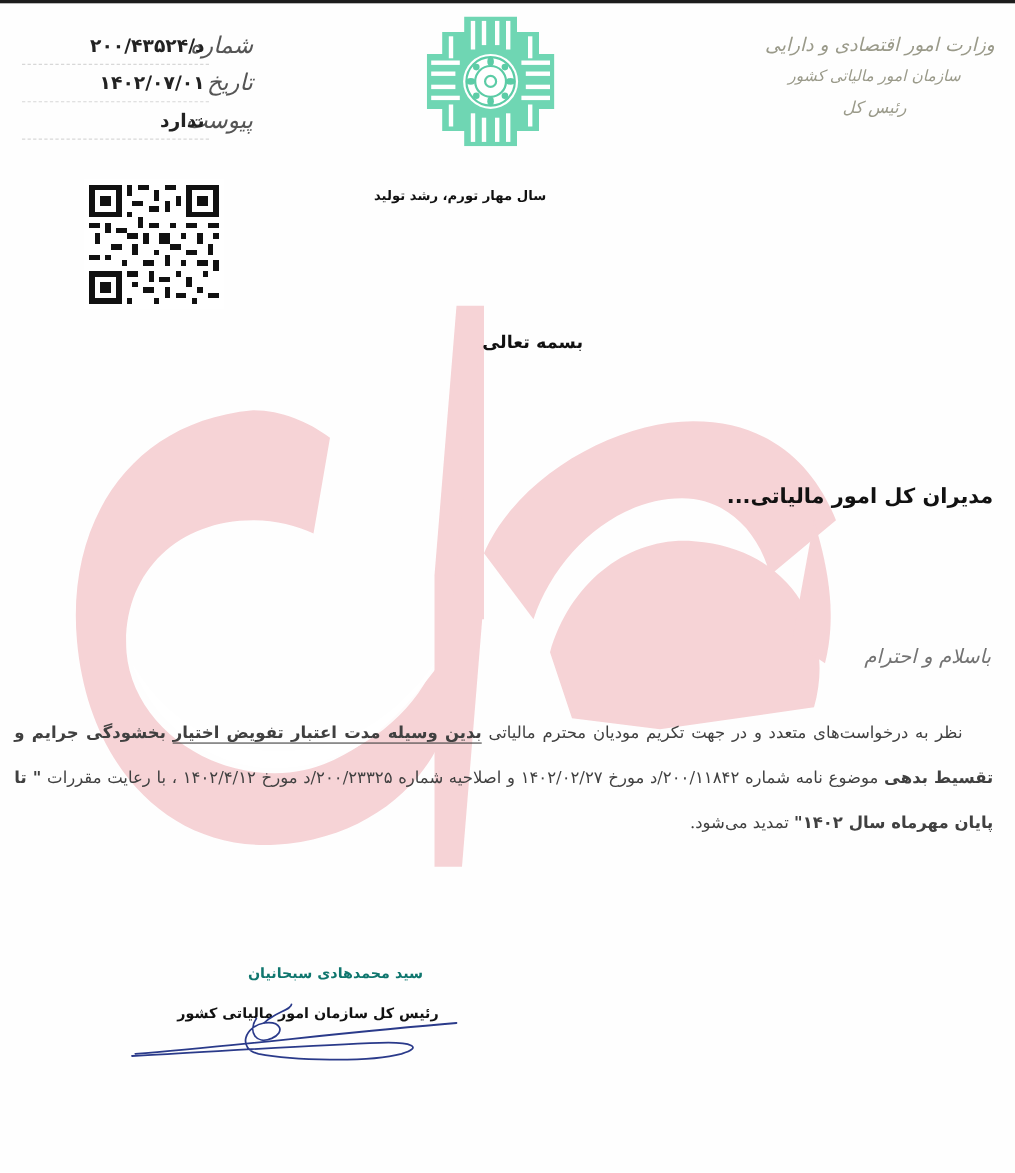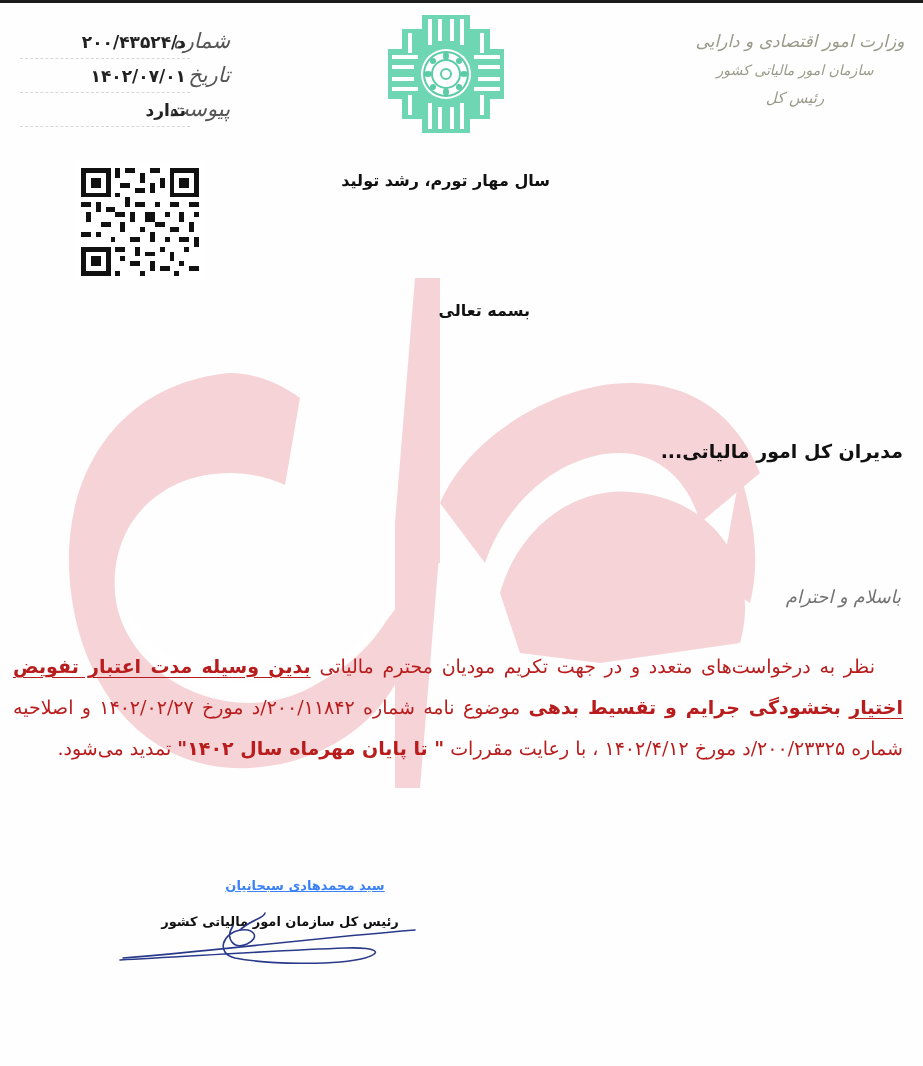--- a/index.html
+++ b/index.html
@@ -38,22 +38,22 @@
     .ministry .l2 { font-size: 14px; }
     .ministry .l3 { font-size: 15px; }
 
     
     .emblem {
       position: absolute; left: 388px; top: 12px;
       width: 116px; height: 118px;
     }
     .slogan {
       position: absolute; left: 340px; top: 168px; width: 210px;
-      text-align: right; direction: rtl;
-      font-size: 16px; font-weight: bold; color: #111;
+      text-align: left; direction: rtl;
+      font-size: 12px; font-weight: bold; color: #111;
     }
 
     
     .meta { position: absolute; left: 20px; top: 22px; width: 210px; direction: rtl; }
     .meta-row {
       position: relative; height: 34px;
       display: flex; align-items: flex-end; direction: rtl;
     }
     .meta-row .label {
       font-family: "DejaVu Serif", serif; font-style: italic;
@@ -90,32 +90,32 @@
     }
     .greeting {
       position: absolute; right: 22px; top: 583px;
       direction: rtl; font-family: "DejaVu Serif", serif; font-style: italic;
       font-size: 18px; color: #737373;
     }
     .body {
       position: absolute; right: 20px; top: 643px; width: 890px;
       direction: rtl; text-align: justify; text-align-last: right;
       font-family: "DejaVu Serif", serif;
-      font-size: 19px; line-height: 41px; color: #b91c1c; margin-left: 38px;
+      font-size: 15px; line-height: 41px; color: #404040; margin-left: 38px;
     }
     .body .b { font-family: "DejaVu Sans", sans-serif; font-weight: bold; }
     .body .u { text-decoration: underline; text-underline-offset: 4px; }
     .body .indent { display: inline-block; width: 28px; }
 
     
     .signer {
       position: absolute; left: 140px; top: 875px; width: 300px;
       direction: rtl; text-align: center;
     }
-    .signer .name { font-size: 13px; font-weight: bold; color: #3b82f6; margin-left: 30px; text-decoration: underline; }
+    .signer .name { font-size: 13px; font-weight: bold; color: #0f766e; margin-left: 30px; }
     .signer .title { font-size: 13px; font-weight: bold; color: #111; margin-top: 21px; margin-left: -20px; }
     .signature {
       position: absolute; left: 115px; top: 905px; width: 310px; height: 60px;
     }
   </style>
 </head>
 <body>
 
 <div class="page">
 

